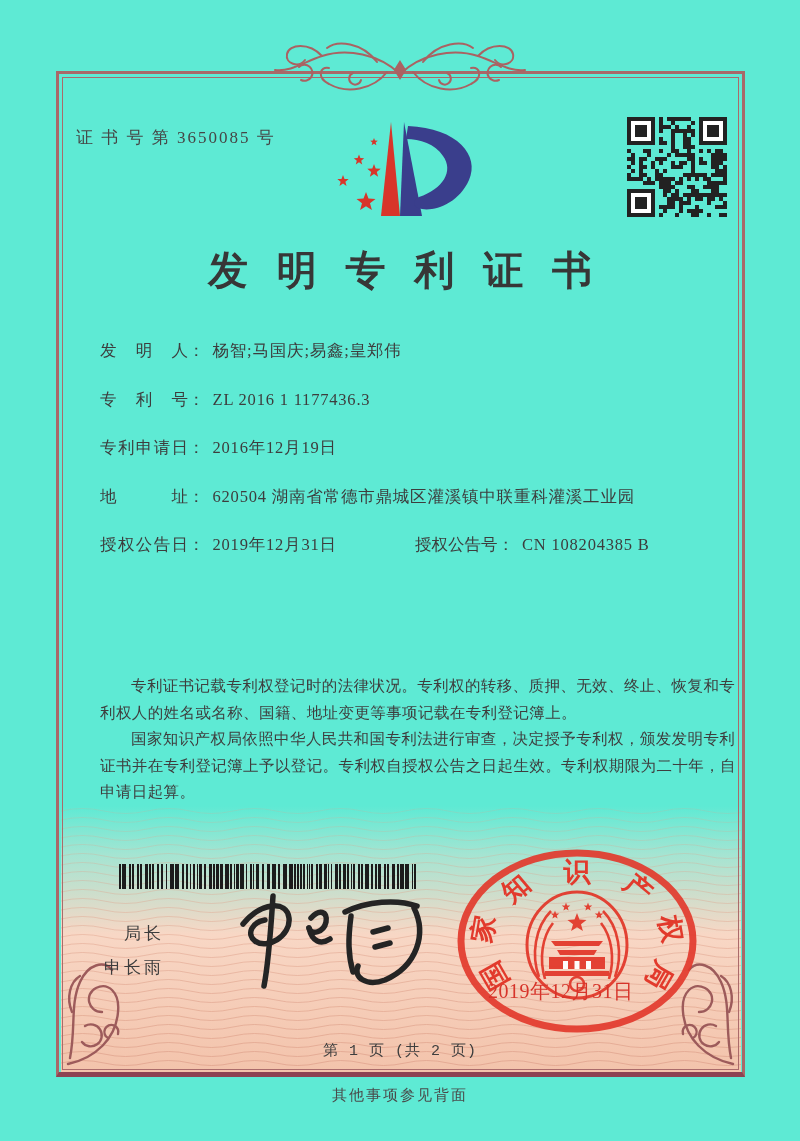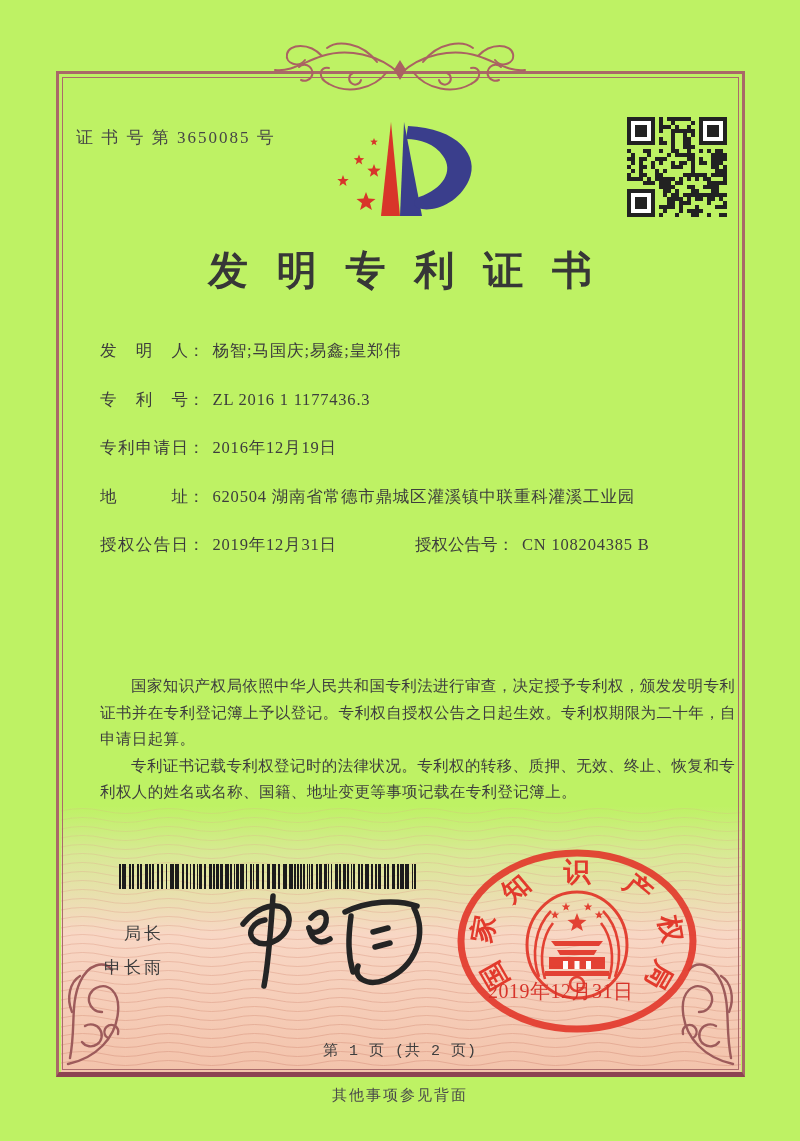--- a/index.html
+++ b/index.html
@@ -1,16 +1,16 @@
 <!DOCTYPE html>
 <html><head>
 <meta charset="utf-8">
 <style>
   html,body{margin:0;padding:0;background:#e9e9e9;}
-  .page{position:relative;width:800px;height:1141px;background:#bef264;overflow:hidden;
+  .page{position:relative;width:800px;height:1141px;background:#5eead4;overflow:hidden;
         font-family:"Liberation Serif","DejaVu Serif",serif;color:#3d3d3d;}
   
   .peach-bg{position:absolute;left:61px;right:59px;top:806px;height:267px;z-index:0;
     background:linear-gradient(180deg, rgba(249,222,208,0) 0%, rgba(249,222,208,.45) 18%,
                #f8d7c5 48%, #f3c3ab 100%);}
   .peach-bg svg{position:absolute;left:0;top:0;}
   .frame-outer{position:absolute;left:56px;top:71px;right:55px;bottom:64px;z-index:1;
     border:3px solid #a96868;border-bottom:5px solid #8d4352;}
   .frame-inner{position:absolute;left:62px;top:77px;right:61px;bottom:71px;z-index:1;
     border:1px solid #ab6a6a;}
@@ -396,22 +396,22 @@
     </div>
     <div class="frow">
       <span class="flabel">授权公告日</span><span>：</span><span class="fvalue">2019年12月31日</span>
       <span class="grant-right">
         <span>授权公告号</span><span>：</span><span class="fvalue">CN 108204385 B</span>
       </span>
     </div>
   </div>
 
   <div class="paras">
+    <p>专利证书记载专利权登记时的法律状况。专利权的转移、质押、无效、终止、恢复和专利权人的姓名或名称、国籍、地址变更等事项记载在专利登记簿上。</p>
     <p>国家知识产权局依照中华人民共和国专利法进行审查，决定授予专利权，颁发发明专利证书并在专利登记簿上予以登记。专利权自授权公告之日起生效。专利权期限为二十年，自申请日起算。</p>
-    <p>专利证书记载专利权登记时的法律状况。专利权的转移、质押、无效、终止、恢复和专利权人的姓名或名称、国籍、地址变更等事项记载在专利登记簿上。</p>
   </div>
 
   <svg class="barcode" id="bar-svg" width="300" height="25" viewBox="0 0 300 25">
       <rect x="0" y="0" width="2" height="25" fill="#1b1b1b"></rect>
       <rect x="3" y="0" width="4" height="25" fill="#1b1b1b"></rect>
       <rect x="10" y="0" width="2" height="25" fill="#1b1b1b"></rect>
       <rect x="13" y="0" width="2" height="25" fill="#1b1b1b"></rect>
       <rect x="18" y="0" width="2" height="25" fill="#1b1b1b"></rect>
       <rect x="21" y="0" width="2" height="25" fill="#1b1b1b"></rect>
       <rect x="26" y="0" width="3" height="25" fill="#1b1b1b"></rect>

